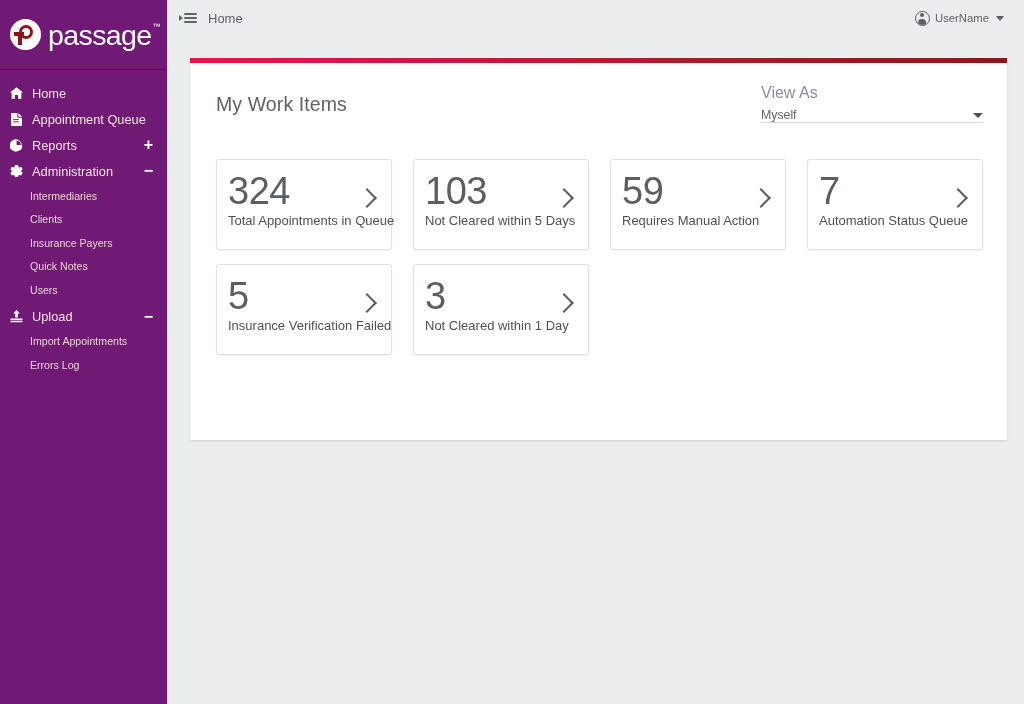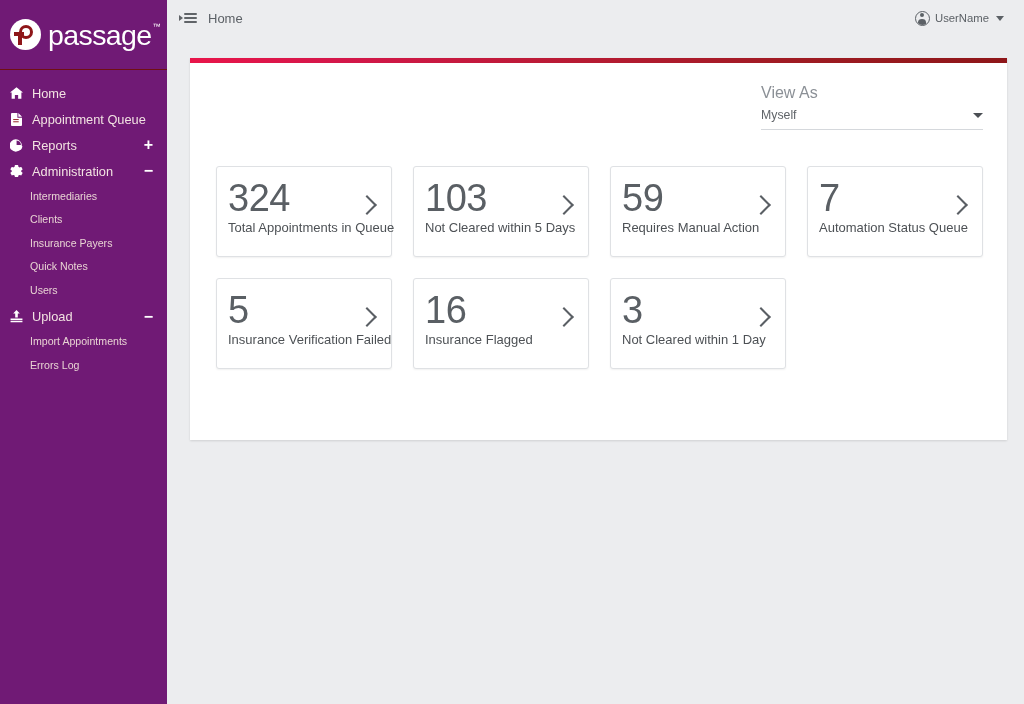--- a/index.html
+++ b/index.html
@@ -256,41 +256,40 @@
   }
   .viewas-label {
     color: #8b9096;
     font-size: 16px;
     margin-bottom: 6px;
   }
   .viewas-control {
     display: flex;
     align-items: center;
     border-bottom: 1px solid #d5d8dc;
-    padding-bottom: 7px;
     cursor: pointer;
   }
   .viewas-value {
     color: #5f6368;
     font-size: 12.3px;
   }
   .viewas-caret {
     margin-left: auto;
     width: 0; height: 0;
     border-left: 5px solid transparent;
     border-right: 5px solid transparent;
     border-top: 5.5px solid #4b4f54;
   }
 
   
   .card-grid {
     display: flex;
     flex-wrap: wrap;
     margin-top: 27px;
-    gap: 21px 21px;
+    gap: 14px 21px;
   }
   .wi-card {
     width: 176px;
     height: 91px;
     background: #ffffff;
     border: 1px solid #dfe1e4;
     border-radius: 3px;
     box-shadow: 0 1px 2px rgba(0,0,0,0.06);
     padding: 9px 0 0 11px;
     position: relative;
@@ -428,20 +427,21 @@
       <span class="caret-down"></span>
     </div>
   </header>
 
   <section id="panel">
     <div class="panel-accent"></div>
 
     <div class="panel-body">
 
       <div class="panel-head">
+        <h1 class="panel-title">My Work Items</h1>
 
         <div class="viewas">
           <div class="viewas-label">View As</div>
           <div class="viewas-control">
             <span class="viewas-value">Myself</span>
             <span class="viewas-caret"></span>
           </div>
         </div>
       </div>
 
@@ -470,25 +470,20 @@
           <div class="wi-label">Automation Status Queue</div>
           <span class="wi-chevron"></span>
         </div>
 
         <div class="wi-card">
           <div class="wi-value">5</div>
           <div class="wi-label">Insurance Verification Failed</div>
           <span class="wi-chevron"></span>
         </div>
 
-        <div class="wi-card">
-          <div class="wi-value">16</div>
-          <div class="wi-label">Insurance Flagged</div>
-          <span class="wi-chevron"></span>
-        </div>
 
         <div class="wi-card">
           <div class="wi-value">3</div>
           <div class="wi-label">Not Cleared within 1 Day</div>
           <span class="wi-chevron"></span>
         </div>
 
       </div>
     </div>
   </section>

